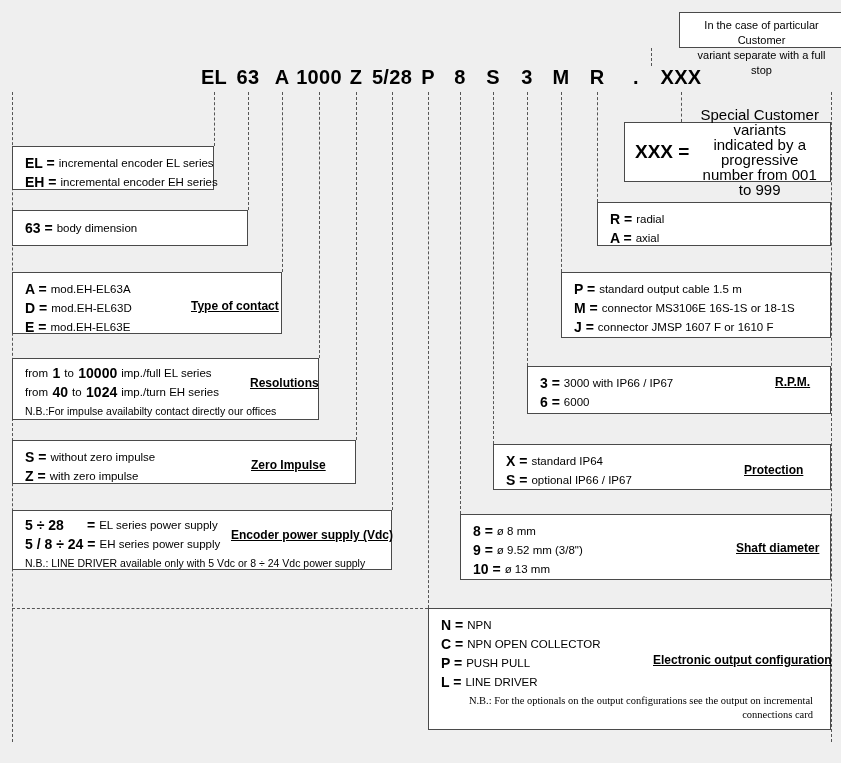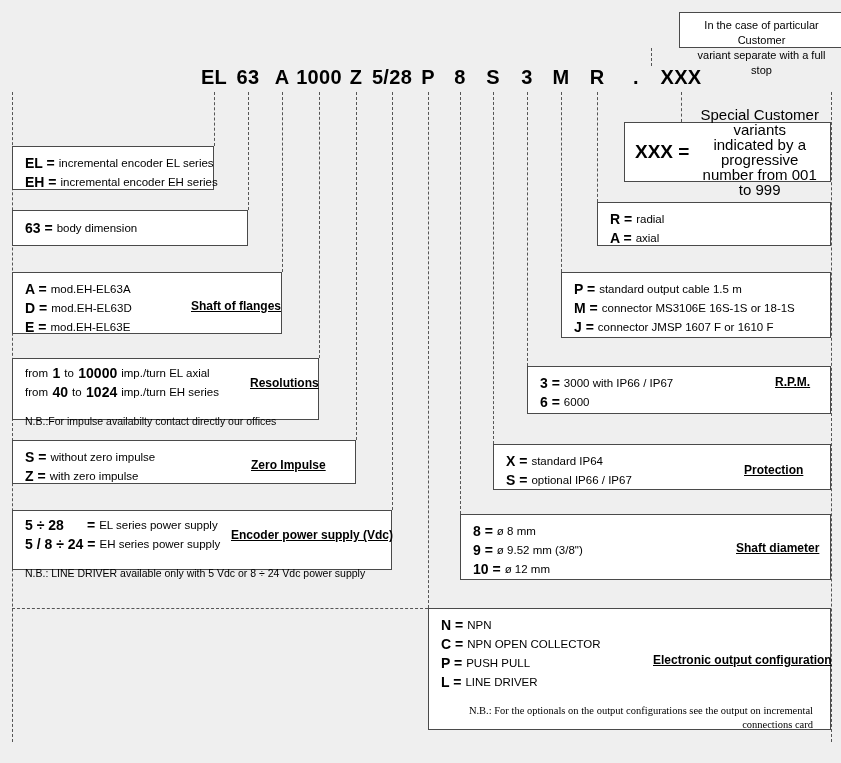--- a/index.html
+++ b/index.html
@@ -98,21 +98,21 @@
     margin-right: 4px;
   }
   .desc {
     font-size: 11.5px;
     font-weight: normal;
   }
   .nb {
     font-size: 10.5px;
     line-height: 14px;
     white-space: nowrap;
-    margin-top: 13px;
+    margin-top: 3px;
   }
   .nb.wrap {
     white-space: normal;
     width: 370px;
     text-indent: 0;
   }
   .heading {
     position: absolute;
     font-size: 12px;
     font-weight: bold;
@@ -245,31 +245,31 @@
       </div>
       <div class="row">
         <span class="key">D =</span>
         <span class="desc">mod.EH-EL63D</span>
       </div>
       <div class="row">
         <span class="key">E =</span>
         <span class="desc">mod.EH-EL63E</span>
       </div>
     </div>
-    <div class="heading" style="left:178px; top:26px;">Shaft of flanges</div>
+    <div class="heading" style="left:178px; top:26px;">Type of contact</div>
   </div>
 
   <div class="box" style="left:12px; top:358px; width:307px; height:62px;">
     <div class="rows" style="top:5px;">
       <div class="row">
         <span class="desc">from</span>&nbsp;
         <span class="key">1</span>
         <span class="desc">to</span>&nbsp;
         <span class="key">10000</span>
-        <span class="desc">imp./turn EL axial</span>
+        <span class="desc">imp./full EL series</span>
       </div>
       <div class="row">
         <span class="desc">from</span>&nbsp;
         <span class="key">40</span>
         <span class="desc">to</span>&nbsp;
         <span class="key">1024</span>
         <span class="desc">imp./turn  EH series</span>
       </div>
       <div class="nb">N.B.:For impulse availabilty contact directly our offices</div>
     </div>
@@ -370,21 +370,21 @@
       <div class="row">
         <span class="key">8  =</span>
         <span class="desc">ø 8 mm</span>
       </div>
       <div class="row">
         <span class="key">9 =</span>
         <span class="desc">ø 9.52 mm (3/8")</span>
       </div>
       <div class="row">
         <span class="key">10 =</span>
-        <span class="desc">ø 12 mm</span>
+        <span class="desc">ø 13 mm</span>
       </div>
     </div>
     <div class="heading" style="left:275px; top:26px;">Shaft diameter</div>
   </div>
 
   <div class="box" style="left:428px; top:608px; width:403px; height:122px;">
     <div class="rows">
       <div class="row">
         <span class="key">N =</span>
         <span class="desc">NPN</span>

